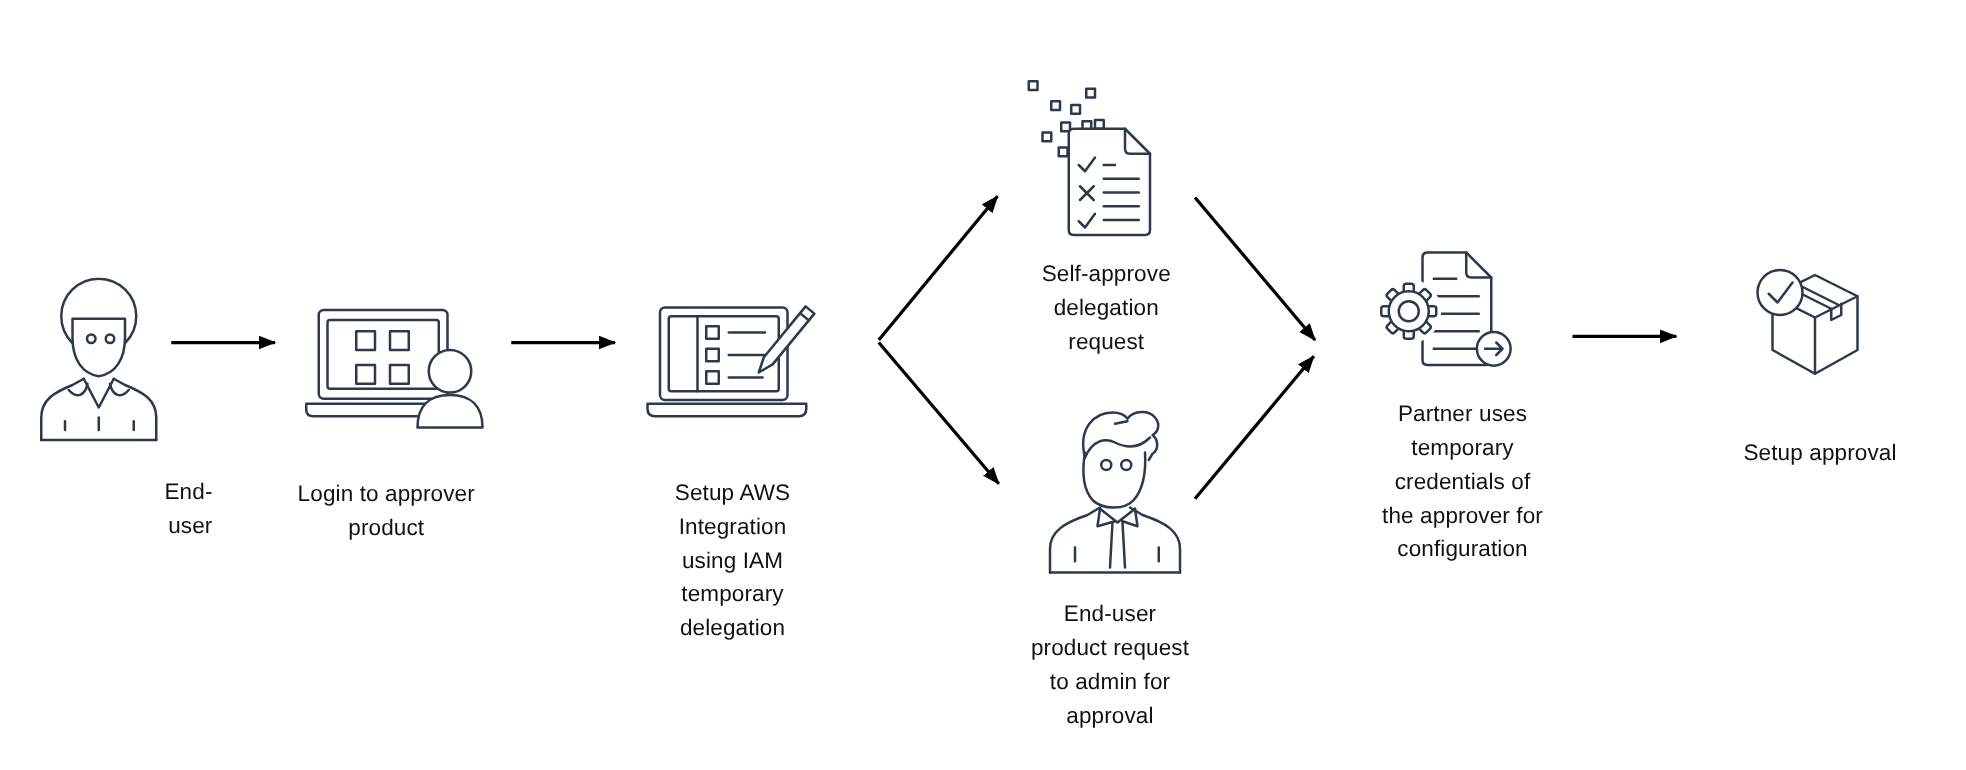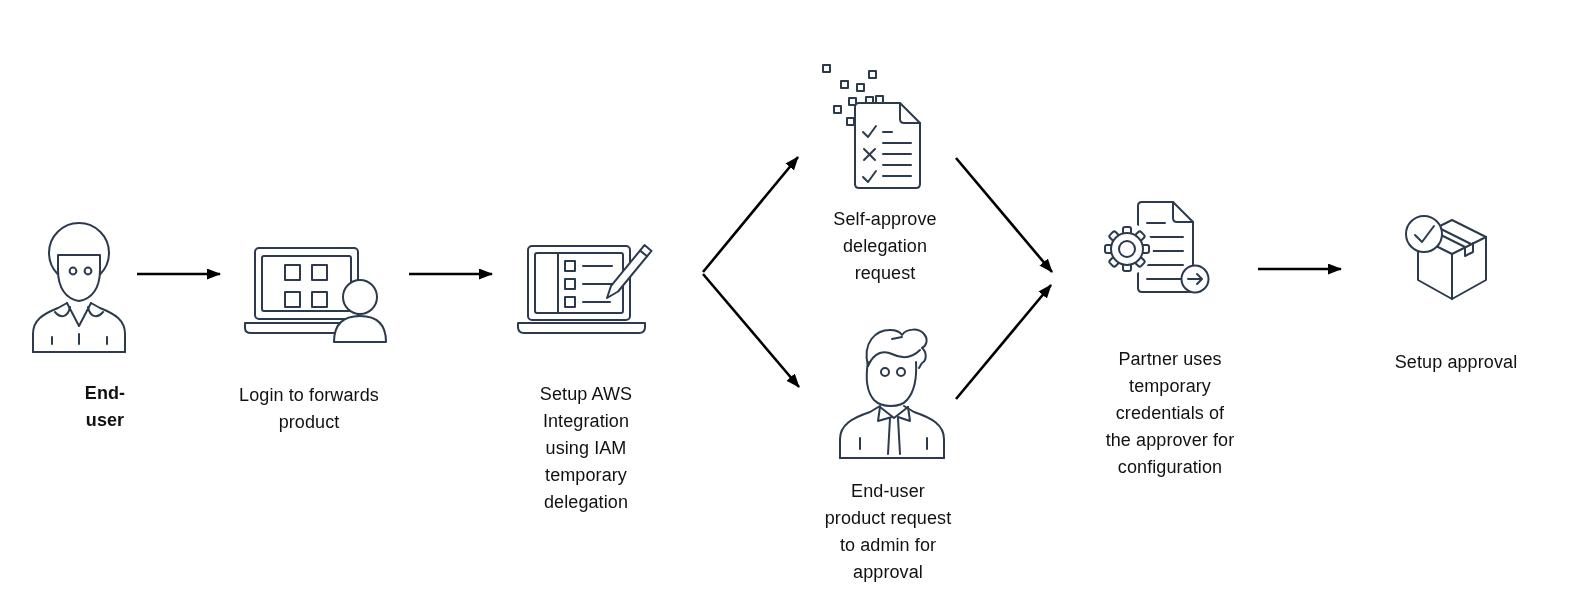--- a/index.html
+++ b/index.html
@@ -21,21 +21,21 @@
   .icon svg{display:block;color:var(--icon-stroke);}
   .label{
     position:absolute;
     font-size:18px;
     line-height:27px;
     letter-spacing:0.1px;
     text-align:center;
     white-space:pre-line;
     color:var(--text-color);
   }
-  .label.align-left{text-align:center;font-weight:bold;}
+  .label.align-left{text-align:right;}
   .arrows{position:absolute;left:0;top:0;}
   .arrows line{stroke:var(--arrow-color);stroke-width:2.6;}
   .arrows .ah{fill:var(--arrow-color);}
 </style>
 </head>
 <body>
 
 <div class="stage">
 
   <svg class="arrows" width="1573" height="616" viewBox="0 0 1573 616">
@@ -86,21 +86,21 @@
           <rect x="42" y="20" width="15" height="15"></rect>
           <rect x="69" y="20" width="15" height="15"></rect>
           <rect x="42" y="47" width="15" height="15"></rect>
           <rect x="69" y="47" width="15" height="15"></rect>
           <path d="M2,78 H104 V83 Q104,88 98,88 H8 Q2,88 2,83 Z"></path>
           <circle cx="117" cy="52" r="17" fill="#ffffff"></circle>
           <path d="M91,97 C91,79 101,71 117,71 C133,71 143,79 143,97 Z" fill="#ffffff"></path>
         </g>
       </svg>
     </div>
-    <div class="label" style="left:219px;top:382px;width:180px;">Login to forwards
+    <div class="label" style="left:219px;top:382px;width:180px;">Login to approver
 product</div>
   </div>
 
   <div>
     <div class="icon" style="left:512px;top:240px;">
       <svg width="148" height="95" viewBox="0 0 148 95">
         <g stroke="currentColor" fill="none" stroke-width="2" stroke-linecap="round" stroke-linejoin="round">
           <rect x="16" y="6" width="102" height="74" rx="4"></rect>
           <rect x="23" y="13" width="88" height="60" rx="2"></rect>
           <line x1="46" y1="13" x2="46" y2="73"></line>
@@ -205,21 +205,21 @@
             <rect x="25" y="28" width="8" height="9" rx="2" fill="#ffffff" transform="rotate(315 29 50)"></rect>
           </g>
           <circle cx="29" cy="50" r="16" fill="#ffffff"></circle>
           <circle cx="29" cy="50" r="8"></circle>
           <circle cx="97" cy="80" r="13.5" fill="#ffffff"></circle>
           <line x1="90" y1="80" x2="103" y2="80"></line>
           <path d="M99,75 L104,80 L99,85"></path>
         </g>
       </svg>
     </div>
-    <div class="label" style="left:1075px;top:318px;width:190px;margin-top:28px;">Partner uses
+    <div class="label" style="left:1075px;top:318px;width:190px;">Partner uses
 temporary
 credentials of
 the approver for
 configuration</div>
   </div>
 
   <div>
     <div class="icon" style="left:1388px;top:208px;">
       <svg width="115" height="105" viewBox="0 0 115 105">
         <g stroke="currentColor" fill="none" stroke-width="2" stroke-linecap="round" stroke-linejoin="round">

